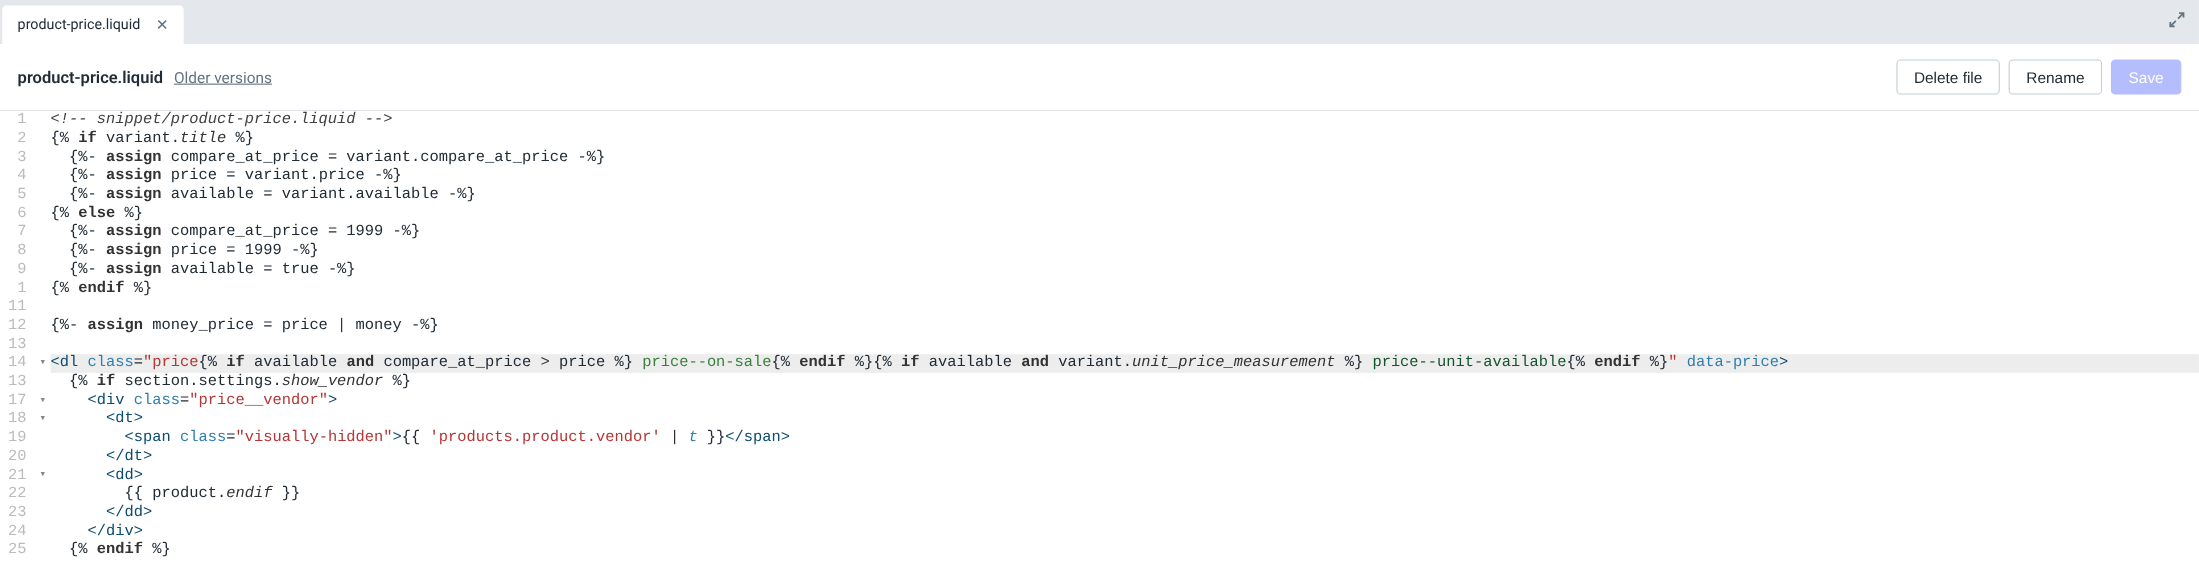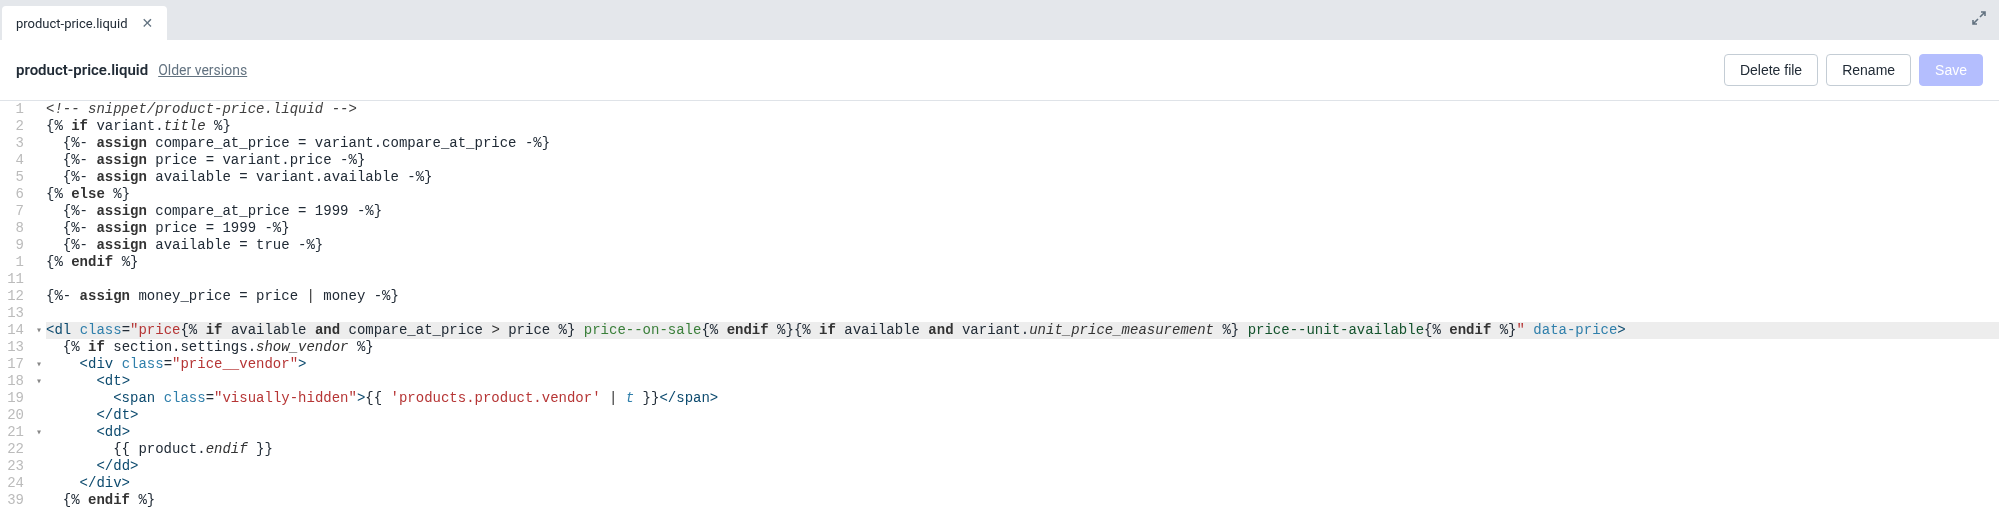--- a/index.html
+++ b/index.html
@@ -78,14 +78,14 @@
   <div class="line cur"><span class="gutter">14</span><span class="fold">▾</span><span class="code"><span class="tag">&lt;dl</span> <span class="attr">class</span>=<span class="str">"<span>price</span></span>{% <span class="kw">if</span> available <span class="kw">and</span> compare_at_price <span class="op">&gt;</span> price %}<span class="cls-price-on-sale"> price--on-sale</span>{% <span class="kw">endif</span> %}{% <span class="kw">if</span> available <span class="kw">and</span> variant.<span class="prop">unit_price_measurement</span> %}<span class="cls-price-unit"> price--unit-available</span>{% <span class="kw">endif</span> %}<span class="str">"</span><span class="attr"> data-price</span><span class="tag">&gt;</span></span></div>
   <div class="line"><span class="gutter">13</span><span class="fold"></span><span class="code">  {% <span class="kw">if</span> section.settings.<span class="prop">show_vendor</span> %}</span></div>
   <div class="line"><span class="gutter">17</span><span class="fold">▾</span><span class="code">    <span class="tag">&lt;div</span> <span class="attr">class</span>=<span class="str">"<span>price__vendor</span>"</span><span class="tag">&gt;</span></span></div>
   <div class="line"><span class="gutter">18</span><span class="fold">▾</span><span class="code">      <span class="tag">&lt;dt&gt;</span></span></div>
   <div class="line"><span class="gutter">19</span><span class="fold"></span><span class="code">        <span class="tag">&lt;span</span> <span class="attr">class</span>=<span class="str">"<span>visually-hidden</span>"</span><span class="tag">&gt;</span>{{ <span class="str">'products.product.vendor'</span> <span class="op">|</span> <span class="filter">t</span> }}<span class="tag">&lt;/span&gt;</span></span></div>
   <div class="line"><span class="gutter">20</span><span class="fold"></span><span class="code">      <span class="tag">&lt;/dt&gt;</span></span></div>
   <div class="line"><span class="gutter">21</span><span class="fold">▾</span><span class="code">      <span class="tag">&lt;dd&gt;</span></span></div>
   <div class="line"><span class="gutter">22</span><span class="fold"></span><span class="code">        {{ product.<span class="prop">endif</span> }}</span></div>
   <div class="line"><span class="gutter">23</span><span class="fold"></span><span class="code">      <span class="tag">&lt;/dd&gt;</span></span></div>
   <div class="line"><span class="gutter">24</span><span class="fold"></span><span class="code">    <span class="tag">&lt;/div&gt;</span></span></div>
-  <div class="line"><span class="gutter">39</span><span class="fold"></span><span class="code">  {% <span class="kw">endif</span> %}</span></div>
+  <div class="line"><span class="gutter">25</span><span class="fold"></span><span class="code">  {% <span class="kw">endif</span> %}</span></div>
 </div>
 
 </body></html>

